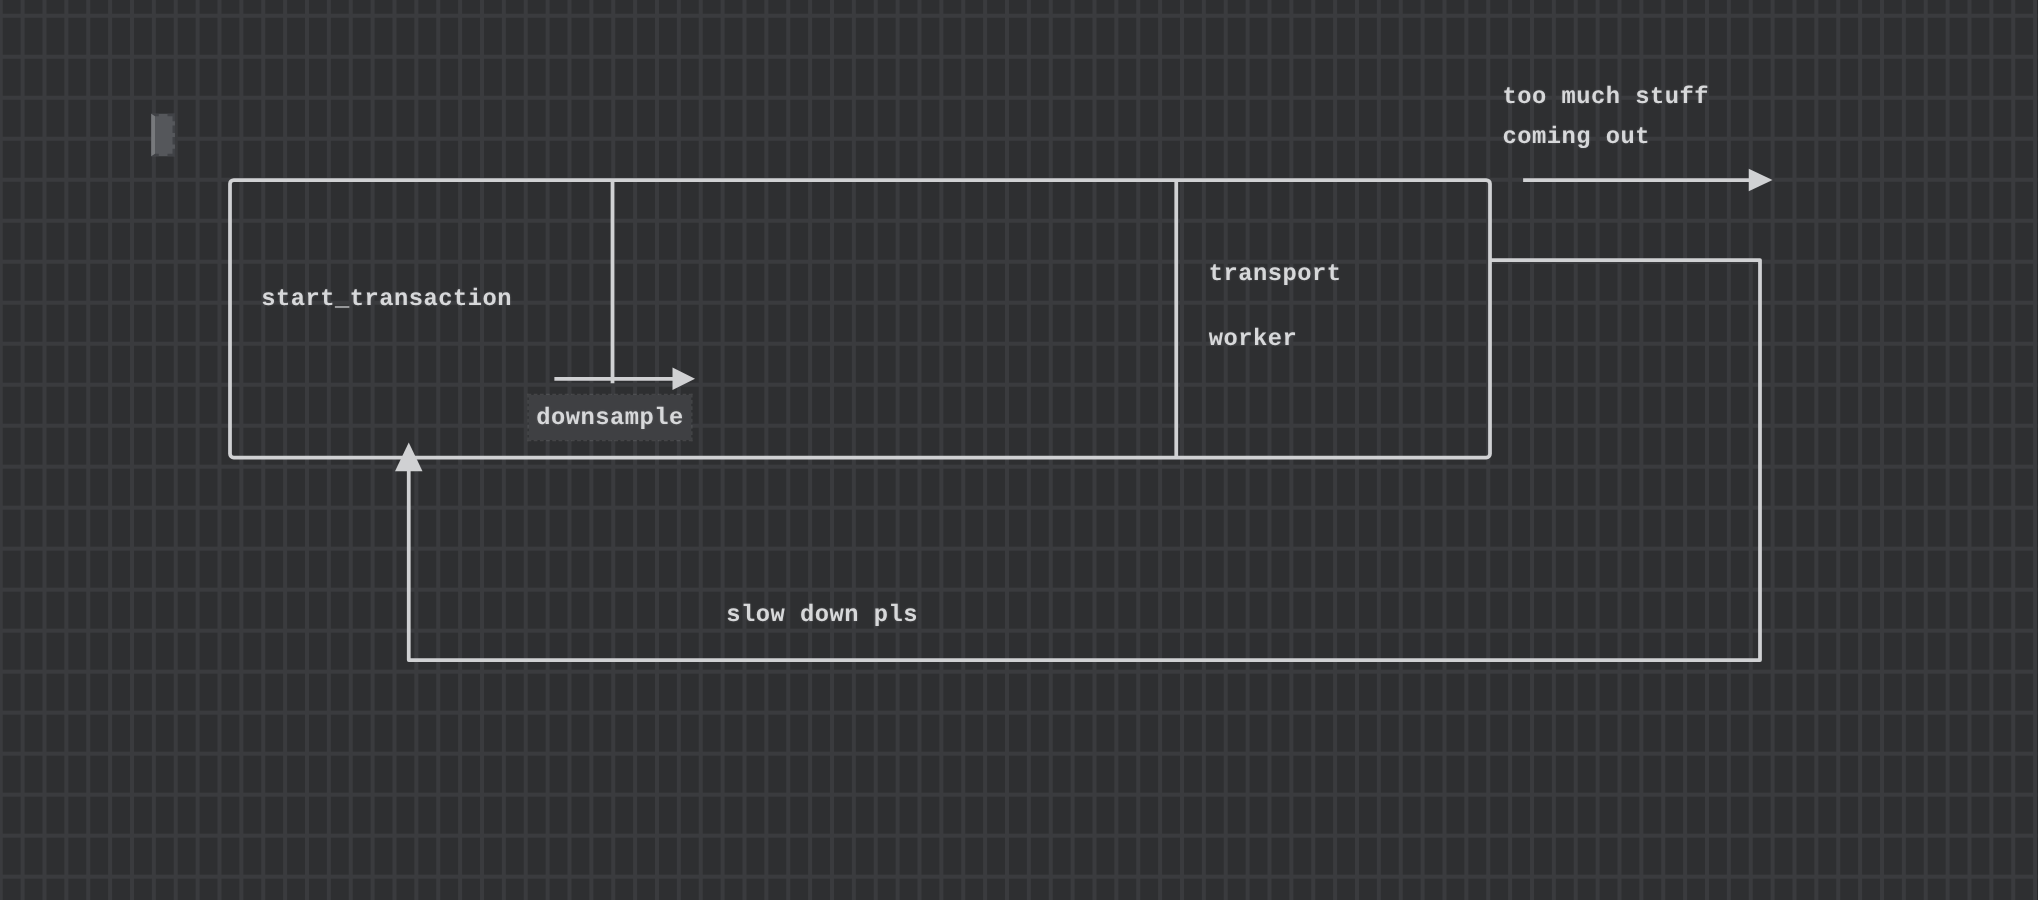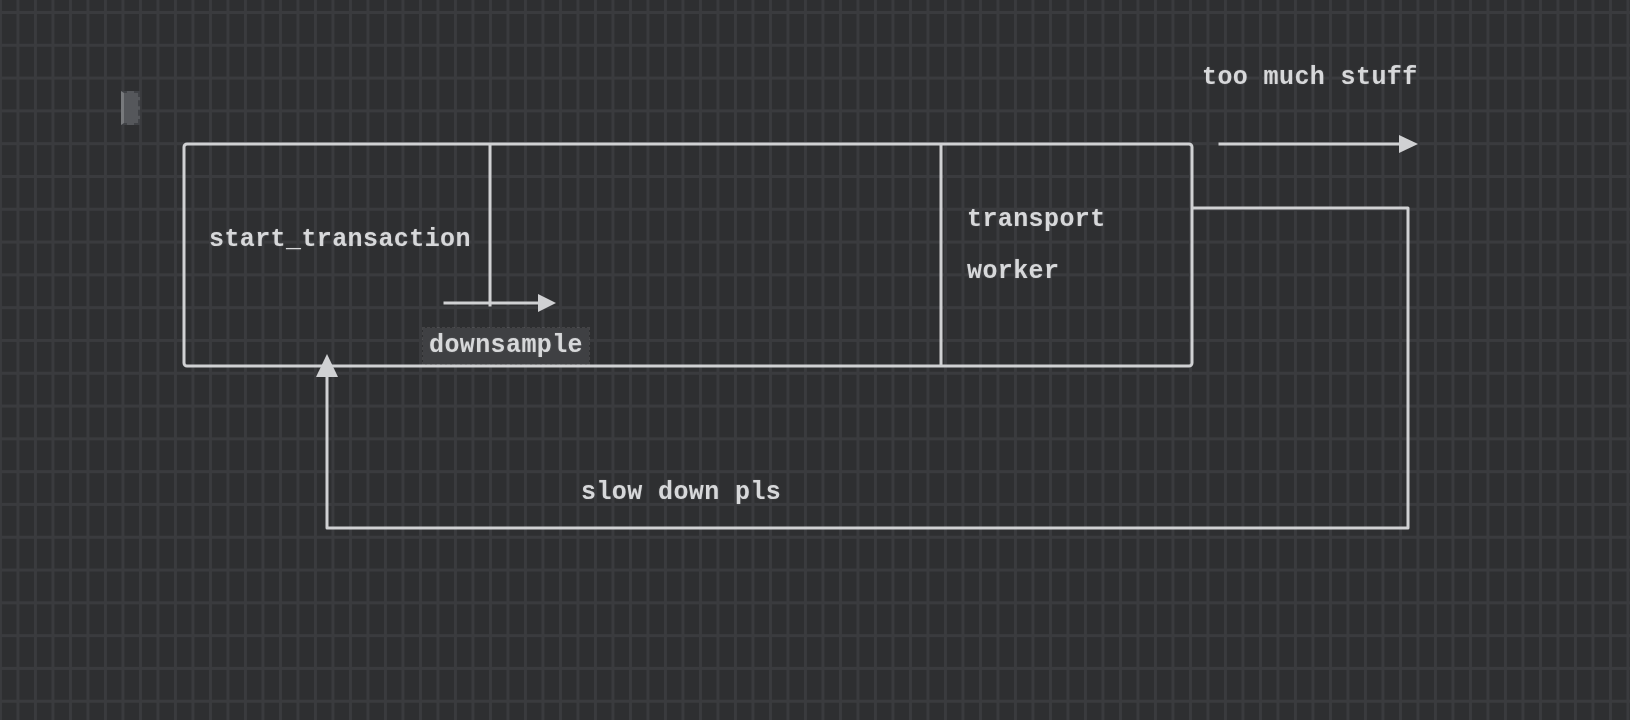--- a/index.html
+++ b/index.html
@@ -14,21 +14,21 @@
     background-size:17.5px 100%, 100% 32.8px;
     background-position:-1px 0, 0 11px;
     font-family:"Liberation Mono","DejaVu Sans Mono",monospace;
   }
   .overlay{position:absolute;left:0;top:0;width:1630px;height:720px;}
   .shape{stroke:var(--stroke,#d0d1d3);stroke-width:3;fill:none;stroke-linejoin:round;stroke-linecap:square;}
   .head{fill:var(--stroke,#d0d1d3);stroke:none;}
   .label{
     position:absolute;
     color:var(--text,#d7d8da);
-    font-size:25px;
+    font-size:19px;
     font-weight:bold;
     line-height:33px;
     letter-spacing:0.4px;
     white-space:pre;
     text-shadow:0 0 2px rgba(255,255,255,0.18);
   }
   .label.highlighted{
     background:var(--label-highlight,#3f4043);
     line-height:30px;
     padding:3px 6px;
@@ -70,23 +70,24 @@
       <path class="shape" d="M 1193 208 H 1408 V 528 H 327 V 378"></path>
       <polygon class="head" points="316,377 338,377 327,354"></polygon>
     </g>
   </svg>
 
   <div class="cursor"></div>
 
   <div class="label" style="left:209px;top:223px">start_transaction</div>
 
 
-  <div class="label highlighted" style="left:423px;top:328px">downsample</div>
+  <div class="label highlighted" style="left:423px;top:316px">downsample</div>
 
   <div class="label" style="left:967px;top:203px">transport</div>
 
   <div class="label" style="left:967px;top:255px">worker</div>
 
   <div class="label" style="left:1202px;top:61px">too much stuff</div>
+  <div class="label" style="left:1202px;top:93px">coming out</div>
 
   <div class="label" style="left:581px;top:476px">slow down pls</div>
 
 </div>
 
 </body></html>

